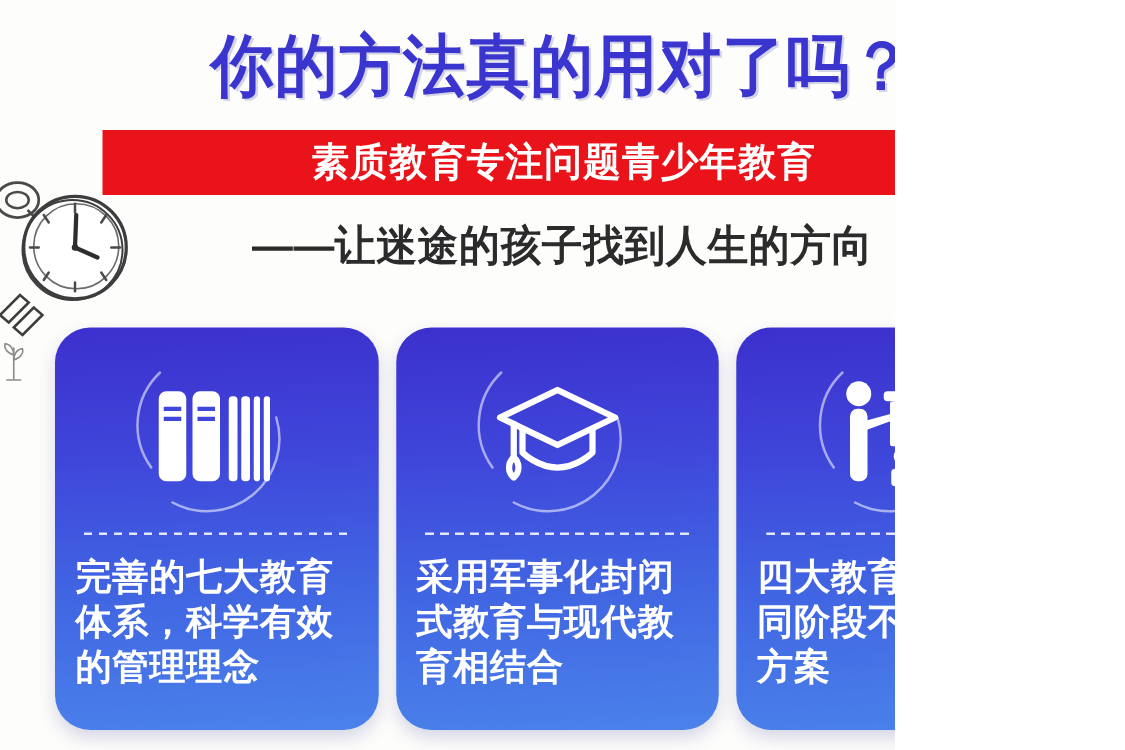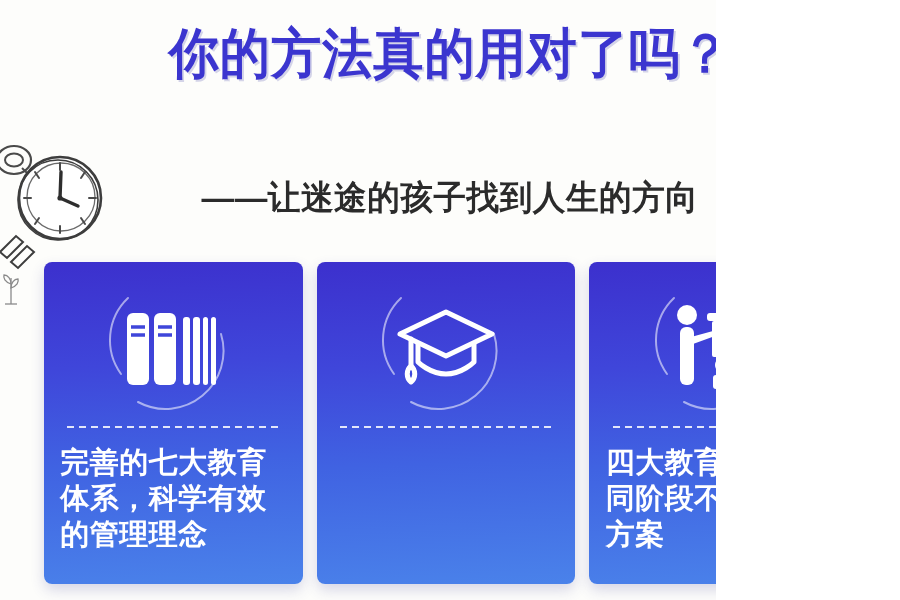--- a/index.html
+++ b/index.html
@@ -94,21 +94,21 @@
     left: 44px;
     top: 262px;
     width: 804px;
     height: 322px;
     display: flex;
     gap: 14px;
   }
   .card {
     position: relative;
     flex: 1 1 0;
-    border-radius: 8px;
+    border-radius: 28px;
     background: linear-gradient(177deg, #3c30cd 0%, #3f46da 32%, #4063e2 62%, #4a82ea 100%);
     box-shadow: 0 6px 14px rgba(60,60,150,0.20);
     overflow: hidden;
     display: flex;
     flex-direction: column;
     align-items: center;
   }
   .card-icon-wrap {
     position: relative;
     width: 170px;
@@ -229,20 +229,23 @@
         <path d="M74 16 C66 14 56 15 49 19"></path>
         <path d="M74 23 C66 21 56 22 49 26"></path>
         <path d="M74 30 C66 28 56 29 49 33"></path>
         <path d="M74 37 C66 35 56 36 49 40"></path>
       </g>
     </svg>
   </div>
 
   <div class="headline">你的方法真的用对了吗？</div>
 
+  <div class="banner">
+    <span class="banner-text">素质教育专注问题青少年教育</span>
+  </div>
 
   <div class="subtitle">——让迷途的孩子找到人生的方向</div>
 
   <div class="cards">
 
     <div class="card card-1">
       <div class="card-icon-wrap">
         <svg class="arc" width="170" height="140" viewBox="0 0 170 140">
           <path d="M40 20 A58 58 0 0 0 33 96" fill="none" stroke="rgba(255,255,255,0.55)" stroke-width="2" stroke-linecap="round"></path>
           <path d="M50 124 A58 58 0 0 0 133 56" fill="none" stroke="rgba(255,255,255,0.55)" stroke-width="2" stroke-linecap="round"></path>
@@ -277,20 +280,21 @@
         <svg width="104" height="88" viewBox="0 0 104 88">
           <g fill="none" stroke="#ffffff" stroke-width="5" stroke-linejoin="round" stroke-linecap="round">
             <path d="M52 8 L98 30 L52 52 L6 30 Z"></path>
             <path d="M24 40 L24 58 C24 58 36 70 52 70 C68 70 80 58 80 58 L80 40"></path>
             <path d="M17 35 L17 62"></path>
             <path d="M17 62 C12 66 12 74 17 78 C22 74 22 66 17 62 Z"></path>
           </g>
         </svg>
       </div>
       <div class="divider"></div>
+      <div class="card-text">采用军事化封闭式教育与现代教育相结合</div>
     </div>
 
     <div class="card card-3">
       <div class="card-icon-wrap">
         <svg class="arc" width="170" height="140" viewBox="0 0 170 140">
           <path d="M40 20 A58 58 0 0 0 33 96" fill="none" stroke="rgba(255,255,255,0.55)" stroke-width="2" stroke-linecap="round"></path>
           <path d="M50 124 A58 58 0 0 0 133 56" fill="none" stroke="rgba(255,255,255,0.55)" stroke-width="2" stroke-linecap="round"></path>
         </svg>
         <svg width="100" height="90" viewBox="0 0 100 90">
           <g fill="#ffffff">

